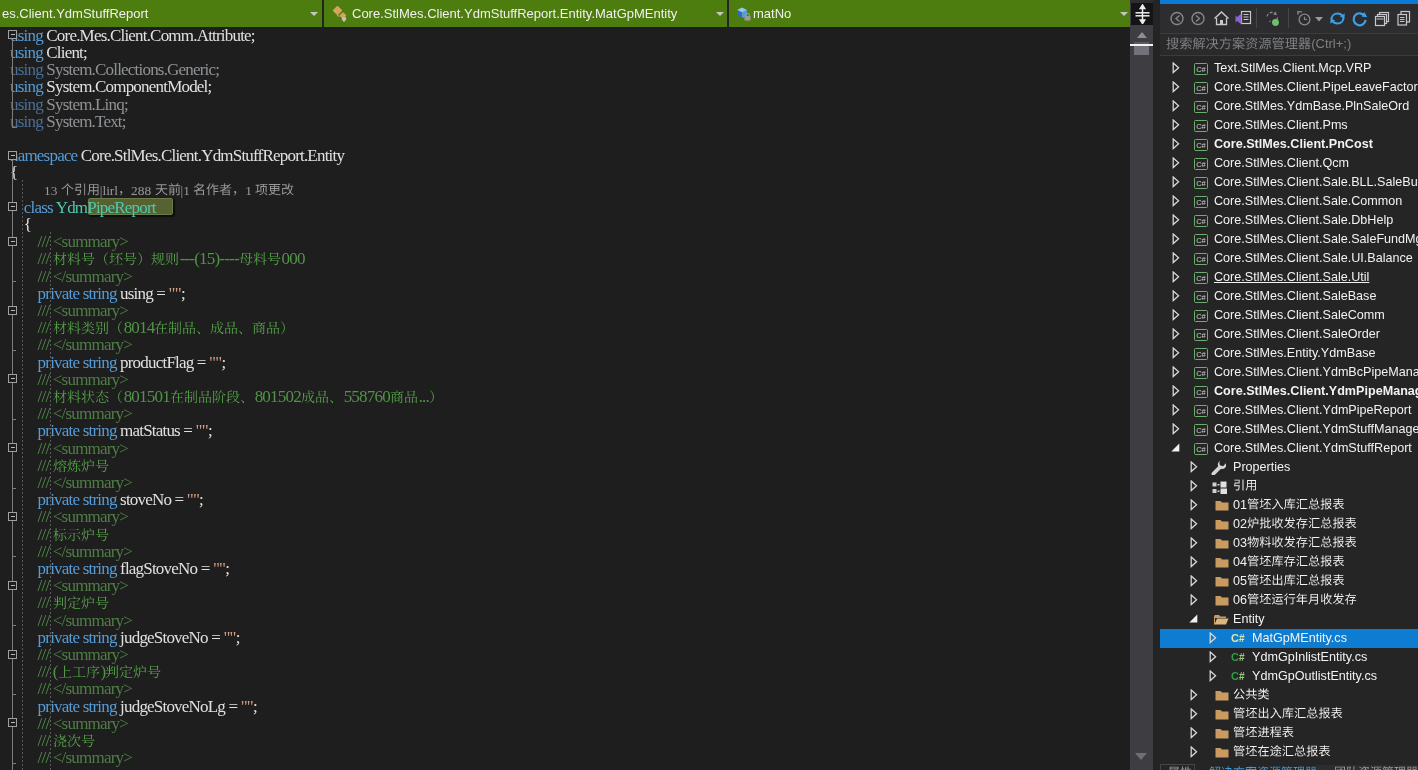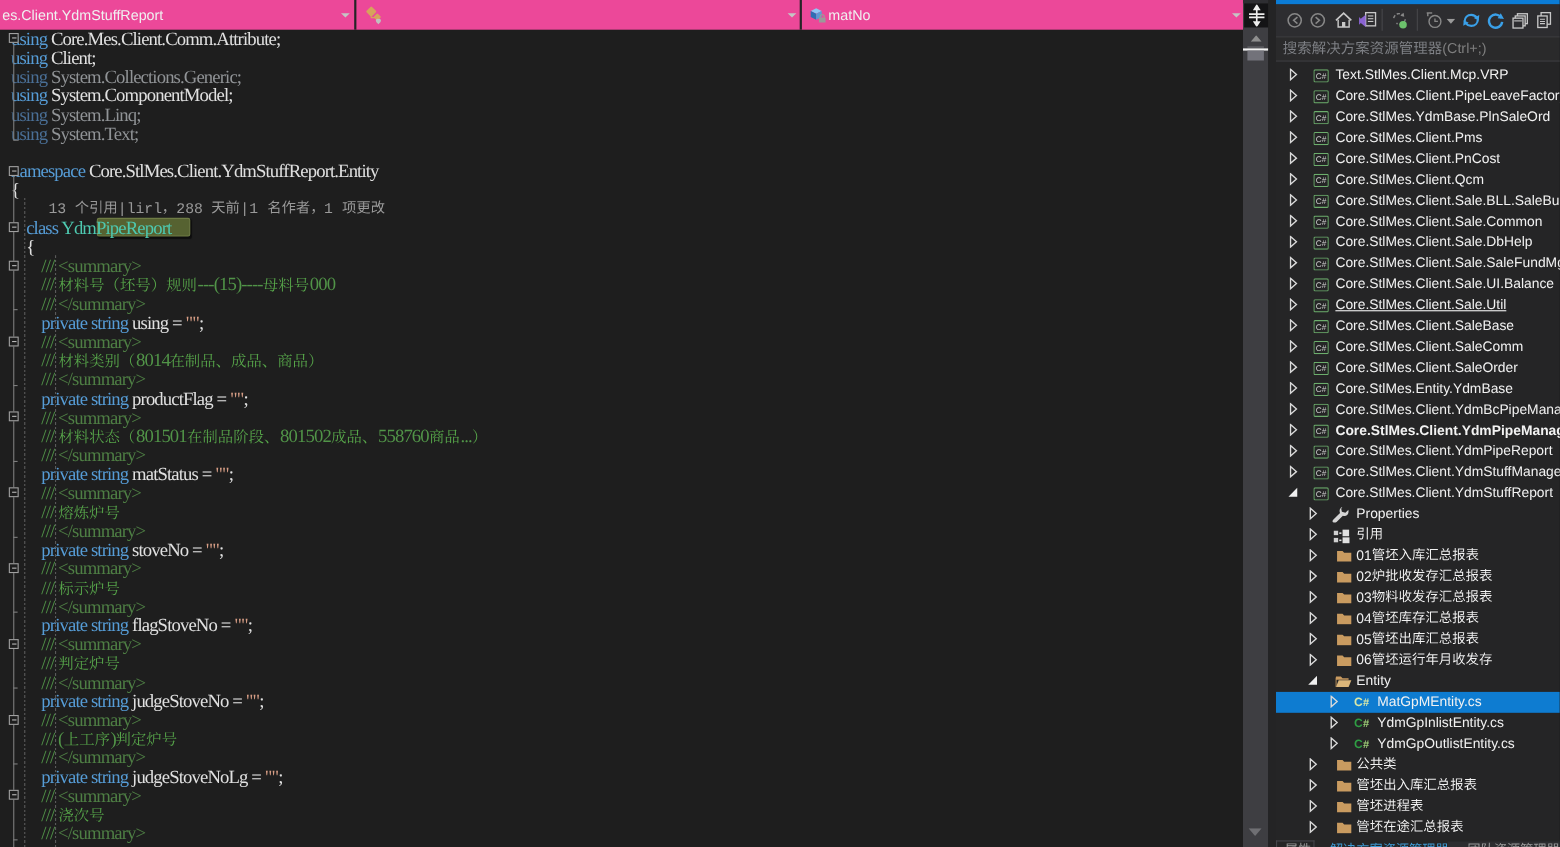--- a/index.html
+++ b/index.html
@@ -1,21 +1,21 @@
 <!DOCTYPE html>
 <html><head><meta charset="utf-8"><style>
 *{margin:0;padding:0;box-sizing:border-box}
 html,body{width:1418px;height:770px;overflow:hidden;background:#1e1e1e;font-family:"Liberation Sans",sans-serif}
 #root{position:absolute;width:1418px;height:770px;overflow:hidden}
 .ln{position:absolute;left:10px;white-space:pre;font-family:Liberation Serif, serif;font-size:17px;letter-spacing:-0.8px;line-height:17.2px;height:17.2px;color:#dcdcdc}
 .ln .ci{margin-right:0.8px}
 .k{color:#569cd6}.t{color:#e0e0e0}.g{color:#519448}.gt{color:#4e7e44}.s{color:#d69d85}
 .fk{color:#4a6f96}.ft{color:#909396}.cls{color:#4ec9b0}
 .ci{display:inline-block;overflow:visible}
-.cl{position:absolute;left:44px;height:17.2px;line-height:17.4px;font-family:Liberation Mono, monospace;font-size:13.4px;color:#9a9a9a;white-space:pre}
+.cl{position:absolute;left:44px;height:17.2px;line-height:17.4px;font-family:Liberation Serif, serif;font-size:13.4px;color:#9a9a9a;white-space:pre}
 .row{position:absolute;left:1160px;height:19px;line-height:19px;white-space:pre;color:#f2f2f2;font-size:12.6px}
 .ig{position:absolute;width:1px;background-image:repeating-linear-gradient(180deg,#5a5a5a 0,#5a5a5a 2.1px,transparent 2.1px,transparent 4px)}
 .fb{position:absolute;width:9px;height:9px;border:1px solid #a0a0a0;background:#1e1e1e;z-index:5}
 .fb::after{content:"";position:absolute;left:1.5px;top:3px;width:4px;height:1px;background:#b8b8b8}
 .fl{position:absolute;width:1px;background:#7d7d7d}
 </style></head><body>
 <div id="root">
 
 <div style="position:absolute;left:88px;top:197.60000000000002px;width:85px;height:17px;background:#566231;border:1px solid #6e7b45;border-radius:2px;box-shadow:1.5px 1.5px 1px rgba(0,0,0,.55)"></div>
 <div class="ln" style="top:26.8px"><span class="k">using</span><span class="t"> Core.Mes.Client.Comm.Attribute;</span></div>
@@ -118,24 +118,25 @@
 <div style="position:absolute;left:12px;top:418.7px;width:4px;height:1px;background:#7d7d7d"></div>
 <div style="position:absolute;left:12px;top:487.5px;width:4px;height:1px;background:#7d7d7d"></div>
 <div style="position:absolute;left:12px;top:556.3px;width:4px;height:1px;background:#7d7d7d"></div>
 <div style="position:absolute;left:12px;top:625.1px;width:4px;height:1px;background:#7d7d7d"></div>
 <div style="position:absolute;left:12px;top:693.9px;width:4px;height:1px;background:#7d7d7d"></div>
 <div style="position:absolute;left:12px;top:762.7px;width:4px;height:1px;background:#7d7d7d"></div>
 <div class="fl" style="left:12px;top:160.29999999999998px;height:609.7px"></div>
 <div class="ig" style="left:22px;top:180.4px;height:589.6px"></div>
 <div class="ig" style="left:50px;top:232.0px;height:538.0px"></div>
 
-<div style="position:absolute;left:0;top:0;width:1130px;height:27px;background:#ec4899">
+<div style="position:absolute;left:0;top:0;width:1130px;height:27px;background:#4d7c0f">
 <div style="position:absolute;left:322px;top:0;width:2px;height:27px;background:#242426"></div>
 <div style="position:absolute;left:727px;top:0;width:2px;height:27px;background:#242426"></div>
 <div style="position:absolute;left:2px;top:6px;font-size:13px;color:#f0f0f0">es.Client.YdmStuffReport</div>
+<div style="position:absolute;left:352px;top:6px;font-size:13px;color:#f0f0f0">Core.StlMes.Client.YdmStuffReport.Entity.MatGpMEntity</div>
 <div style="position:absolute;left:753px;top:6px;font-size:13px;color:#f0f0f0">matNo</div>
 <div class="ddw" style="position:absolute;left:310px;top:12px;border:4px solid transparent;border-top:4px solid #c5c5c5"></div>
 <div class="ddw" style="position:absolute;left:716px;top:12px;border:4px solid transparent;border-top:4px solid #c5c5c5"></div>
 <div class="ddw" style="position:absolute;left:1120px;top:12px;border:4px solid transparent;border-top:4px solid #c5c5c5"></div>
 <svg style="position:absolute;left:332px;top:5px" width="17" height="18" viewBox="0 0 17 18">
  <g fill="#d6a35c">
           <rect x="2" y="2" width="7" height="7" rx="1" transform="rotate(45 5.5 5.5)"></rect>
           <rect x="8.5" y="8" width="5" height="5" rx="1" transform="rotate(45 11 10.5)"></rect>
         </g>
  <path d="M5.5 8 V11 H10.5" stroke="#d6a35c" fill="none"></path>
@@ -279,21 +280,21 @@
       <text x="7" y="8.7" text-anchor="middle" font-family="Liberation Sans" font-size="7.5" fill="#d0d0d0">C#</text>
     </svg>
 <div class="row" style="top:115.5px;left:1214px;">Core.StlMes.Client.Pms</div>
 <svg style="position:absolute;left:1172px;top:138.3px" width="8" height="12" viewBox="0 0 8 12">
       <path d="M1.2 1 L6.6 5.75 L1.2 10.5 Z" fill="none" stroke="#dadada" stroke-width="1.25"></path>
     </svg>
 <svg style="position:absolute;left:1194px;top:138.5px" width="14" height="12" viewBox="0 0 14 12">
       <rect x="0.5" y="0.5" width="13" height="11" rx="1" fill="#252526" stroke="#6cae6c" stroke-width="1"></rect>
       <text x="7" y="8.7" text-anchor="middle" font-family="Liberation Sans" font-size="7.5" fill="#d0d0d0">C#</text>
     </svg>
-<div class="row" style="top:134.5px;left:1214px;">Core.StlMes.Client.PnCost</div>
+<div class="row" style="top:134.5px;left:1214px;font-weight:bold;">Core.StlMes.Client.PnCost</div>
 <svg style="position:absolute;left:1172px;top:157.3px" width="8" height="12" viewBox="0 0 8 12">
       <path d="M1.2 1 L6.6 5.75 L1.2 10.5 Z" fill="none" stroke="#dadada" stroke-width="1.25"></path>
     </svg>
 <svg style="position:absolute;left:1194px;top:157.5px" width="14" height="12" viewBox="0 0 14 12">
       <rect x="0.5" y="0.5" width="13" height="11" rx="1" fill="#252526" stroke="#6cae6c" stroke-width="1"></rect>
       <text x="7" y="8.7" text-anchor="middle" font-family="Liberation Sans" font-size="7.5" fill="#d0d0d0">C#</text>
     </svg>
 <div class="row" style="top:153.5px;left:1214px;">Core.StlMes.Client.Qcm</div>
 <svg style="position:absolute;left:1172px;top:176.3px" width="8" height="12" viewBox="0 0 8 12">
       <path d="M1.2 1 L6.6 5.75 L1.2 10.5 Z" fill="none" stroke="#dadada" stroke-width="1.25"></path>

